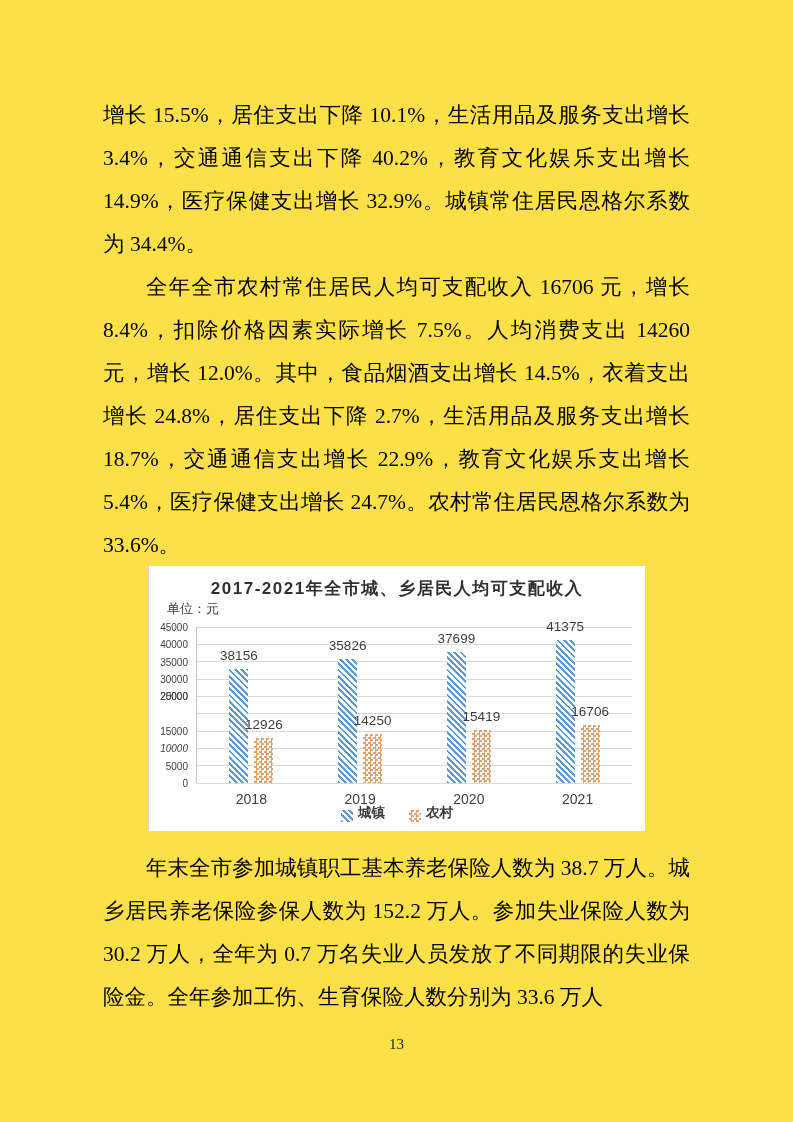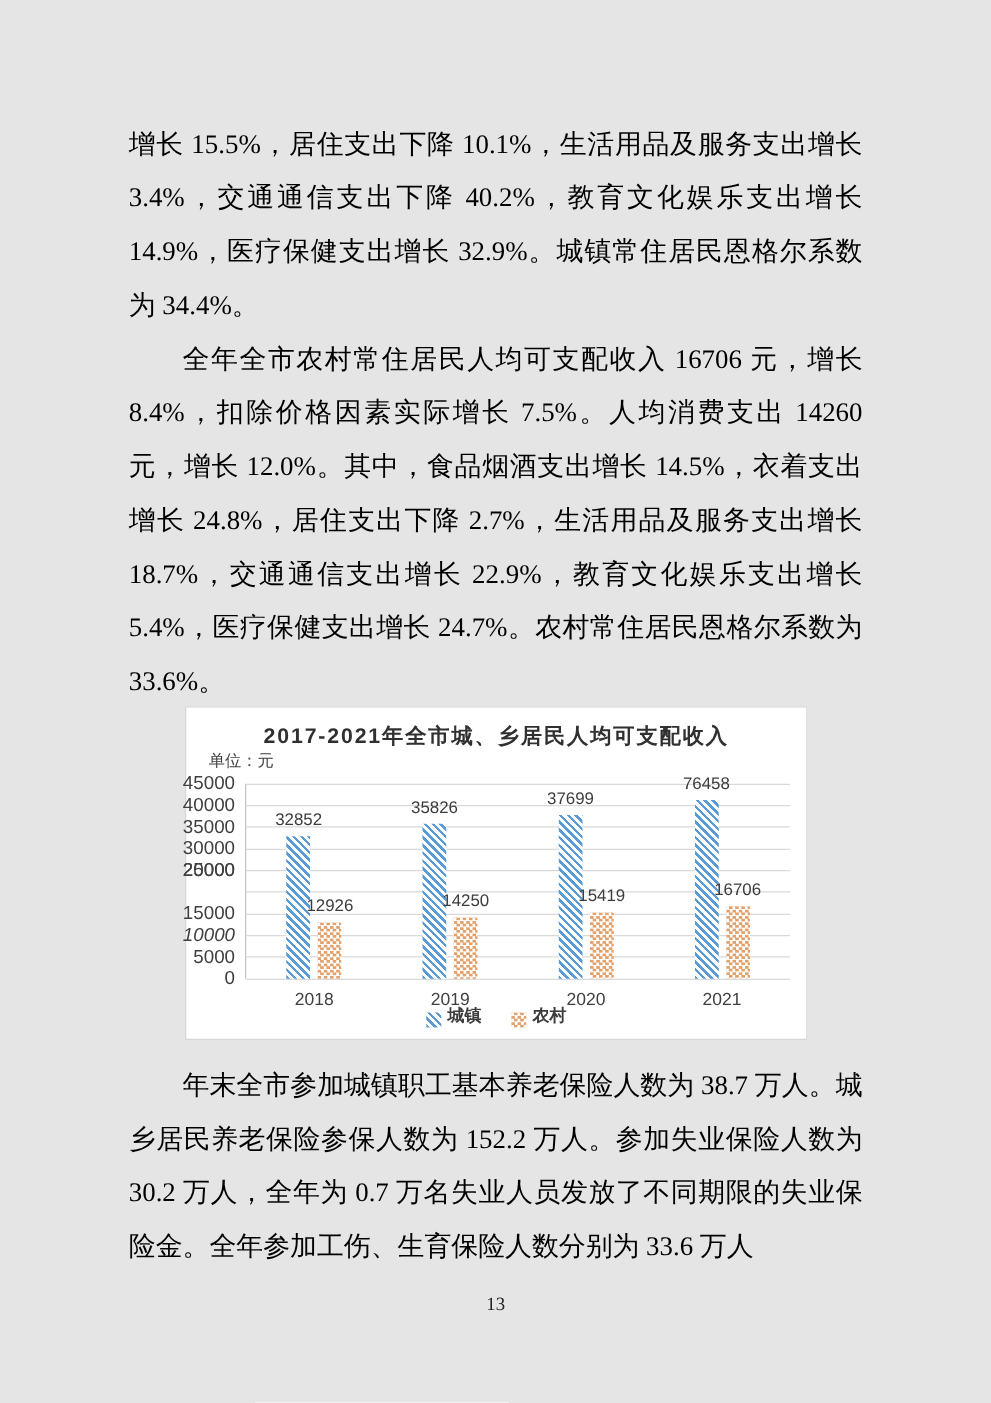--- a/index.html
+++ b/index.html
@@ -1,21 +1,21 @@
 <!DOCTYPE html>
 <html><head>
 <meta charset="utf-8">
 <style>
   html, body { margin: 0; padding: 0; background: #ffffff; }
   .page {
     position: relative;
     width: 793px;
     height: 1122px;
     margin: 0 auto;
-    background: #e5e5e5;
+    background: #fde047;
     font-family: "Liberation Serif", serif;
     overflow: hidden;
   }
   .text-block { position: absolute; left: 103px; width: 587px; }
   .para {
     margin: 0;
     font-size: 21.5px;
     line-height: 43px;
     text-align: justify;
     color: #000000;
@@ -39,21 +39,21 @@
     font-size: 17px; font-weight: bold; color: #303030;
     letter-spacing: 1.5px;
   }
   .chart-unit {
     position: absolute; top: 34px; left: 18px;
     font-size: 13px; color: #404040;
   }
   .y-axis { position: absolute; left: 0; top: 61px; width: 44px; height: 156px; }
   .y-tick {
     position: absolute; right: 5px; transform: translateY(-50%);
-    font-size: 15px; color: #404040; white-space: nowrap;
+    font-size: 10px; color: #404040; white-space: nowrap;
   }
   .plot {
     position: absolute; left: 47px; top: 61px;
     width: 435px; height: 156px;
     border-left: 1px solid #c3c3c3;
     display: flex;
   }
   .gridline { position: absolute; left: 0; right: 0; height: 1px; background: #d9d9d9; }
   .bar-group {
     flex: 1; position: relative;
@@ -116,21 +116,21 @@
         <div class="gridline" style="top: 103.5px; background: rgb(217, 217, 217);"></div>
         <div class="gridline" style="top: 86.1667px; background: rgb(217, 217, 217);"></div>
         <div class="gridline" style="top: 68.8333px; background: rgb(217, 217, 217);"></div>
         <div class="gridline" style="top: 51.5px; background: rgb(217, 217, 217);"></div>
         <div class="gridline" style="top: 34.1667px; background: rgb(217, 217, 217);"></div>
         <div class="gridline" style="top: 16.8333px; background: rgb(217, 217, 217);"></div>
         <div class="gridline" style="top: -0.5px; background: rgb(217, 217, 217);"></div>
         <div class="bar-group">
           <div class="bar-wrap">
             <div class="bar s0" style="height: 113.9px; background: repeating-linear-gradient(45deg, rgb(91, 155, 213) 0px, rgb(91, 155, 213) 2px, rgb(255, 255, 255) 2px, rgb(255, 255, 255) 4.4px);"></div>
-            <div class="value-label">32852</div>
+            <div class="value-label">38156</div>
           </div>
           <div class="bar-wrap">
             <div class="bar s1" style="height: 44.8px; background: repeating-conic-gradient(rgb(226, 160, 106) 0%, rgb(226, 160, 106) 25%, rgb(255, 255, 255) 0%, rgb(255, 255, 255) 50%) 0px 0px / 5px 5px;"></div>
             <div class="value-label">12926</div>
           </div>
           <div class="x-label">2018</div>
         </div>
         <div class="bar-group">
           <div class="bar-wrap">
             <div class="bar s0" style="height: 124.2px; background: repeating-linear-gradient(45deg, rgb(91, 155, 213) 0px, rgb(91, 155, 213) 2px, rgb(255, 255, 255) 2px, rgb(255, 255, 255) 4.4px);"></div>
@@ -149,21 +149,21 @@
           </div>
           <div class="bar-wrap">
             <div class="bar s1" style="height: 53.5px; background: repeating-conic-gradient(rgb(226, 160, 106) 0%, rgb(226, 160, 106) 25%, rgb(255, 255, 255) 0%, rgb(255, 255, 255) 50%) 0px 0px / 5px 5px;"></div>
             <div class="value-label">15419</div>
           </div>
           <div class="x-label">2020</div>
         </div>
         <div class="bar-group">
           <div class="bar-wrap">
             <div class="bar s0" style="height: 143.4px; background: repeating-linear-gradient(45deg, rgb(91, 155, 213) 0px, rgb(91, 155, 213) 2px, rgb(255, 255, 255) 2px, rgb(255, 255, 255) 4.4px);"></div>
-            <div class="value-label">76458</div>
+            <div class="value-label">41375</div>
           </div>
           <div class="bar-wrap">
             <div class="bar s1" style="height: 57.9px; background: repeating-conic-gradient(rgb(226, 160, 106) 0%, rgb(226, 160, 106) 25%, rgb(255, 255, 255) 0%, rgb(255, 255, 255) 50%) 0px 0px / 5px 5px;"></div>
             <div class="value-label">16706</div>
           </div>
           <div class="x-label">2021</div>
         </div>
       </div>
     <div class="legend">
       <span class="legend-item">

